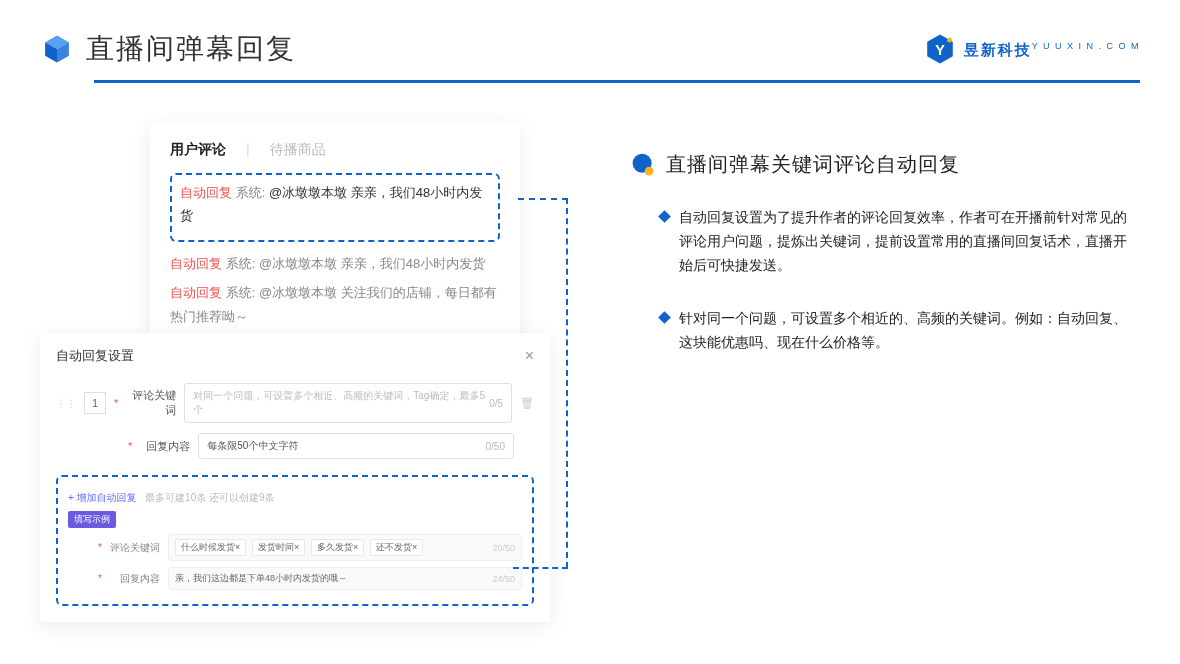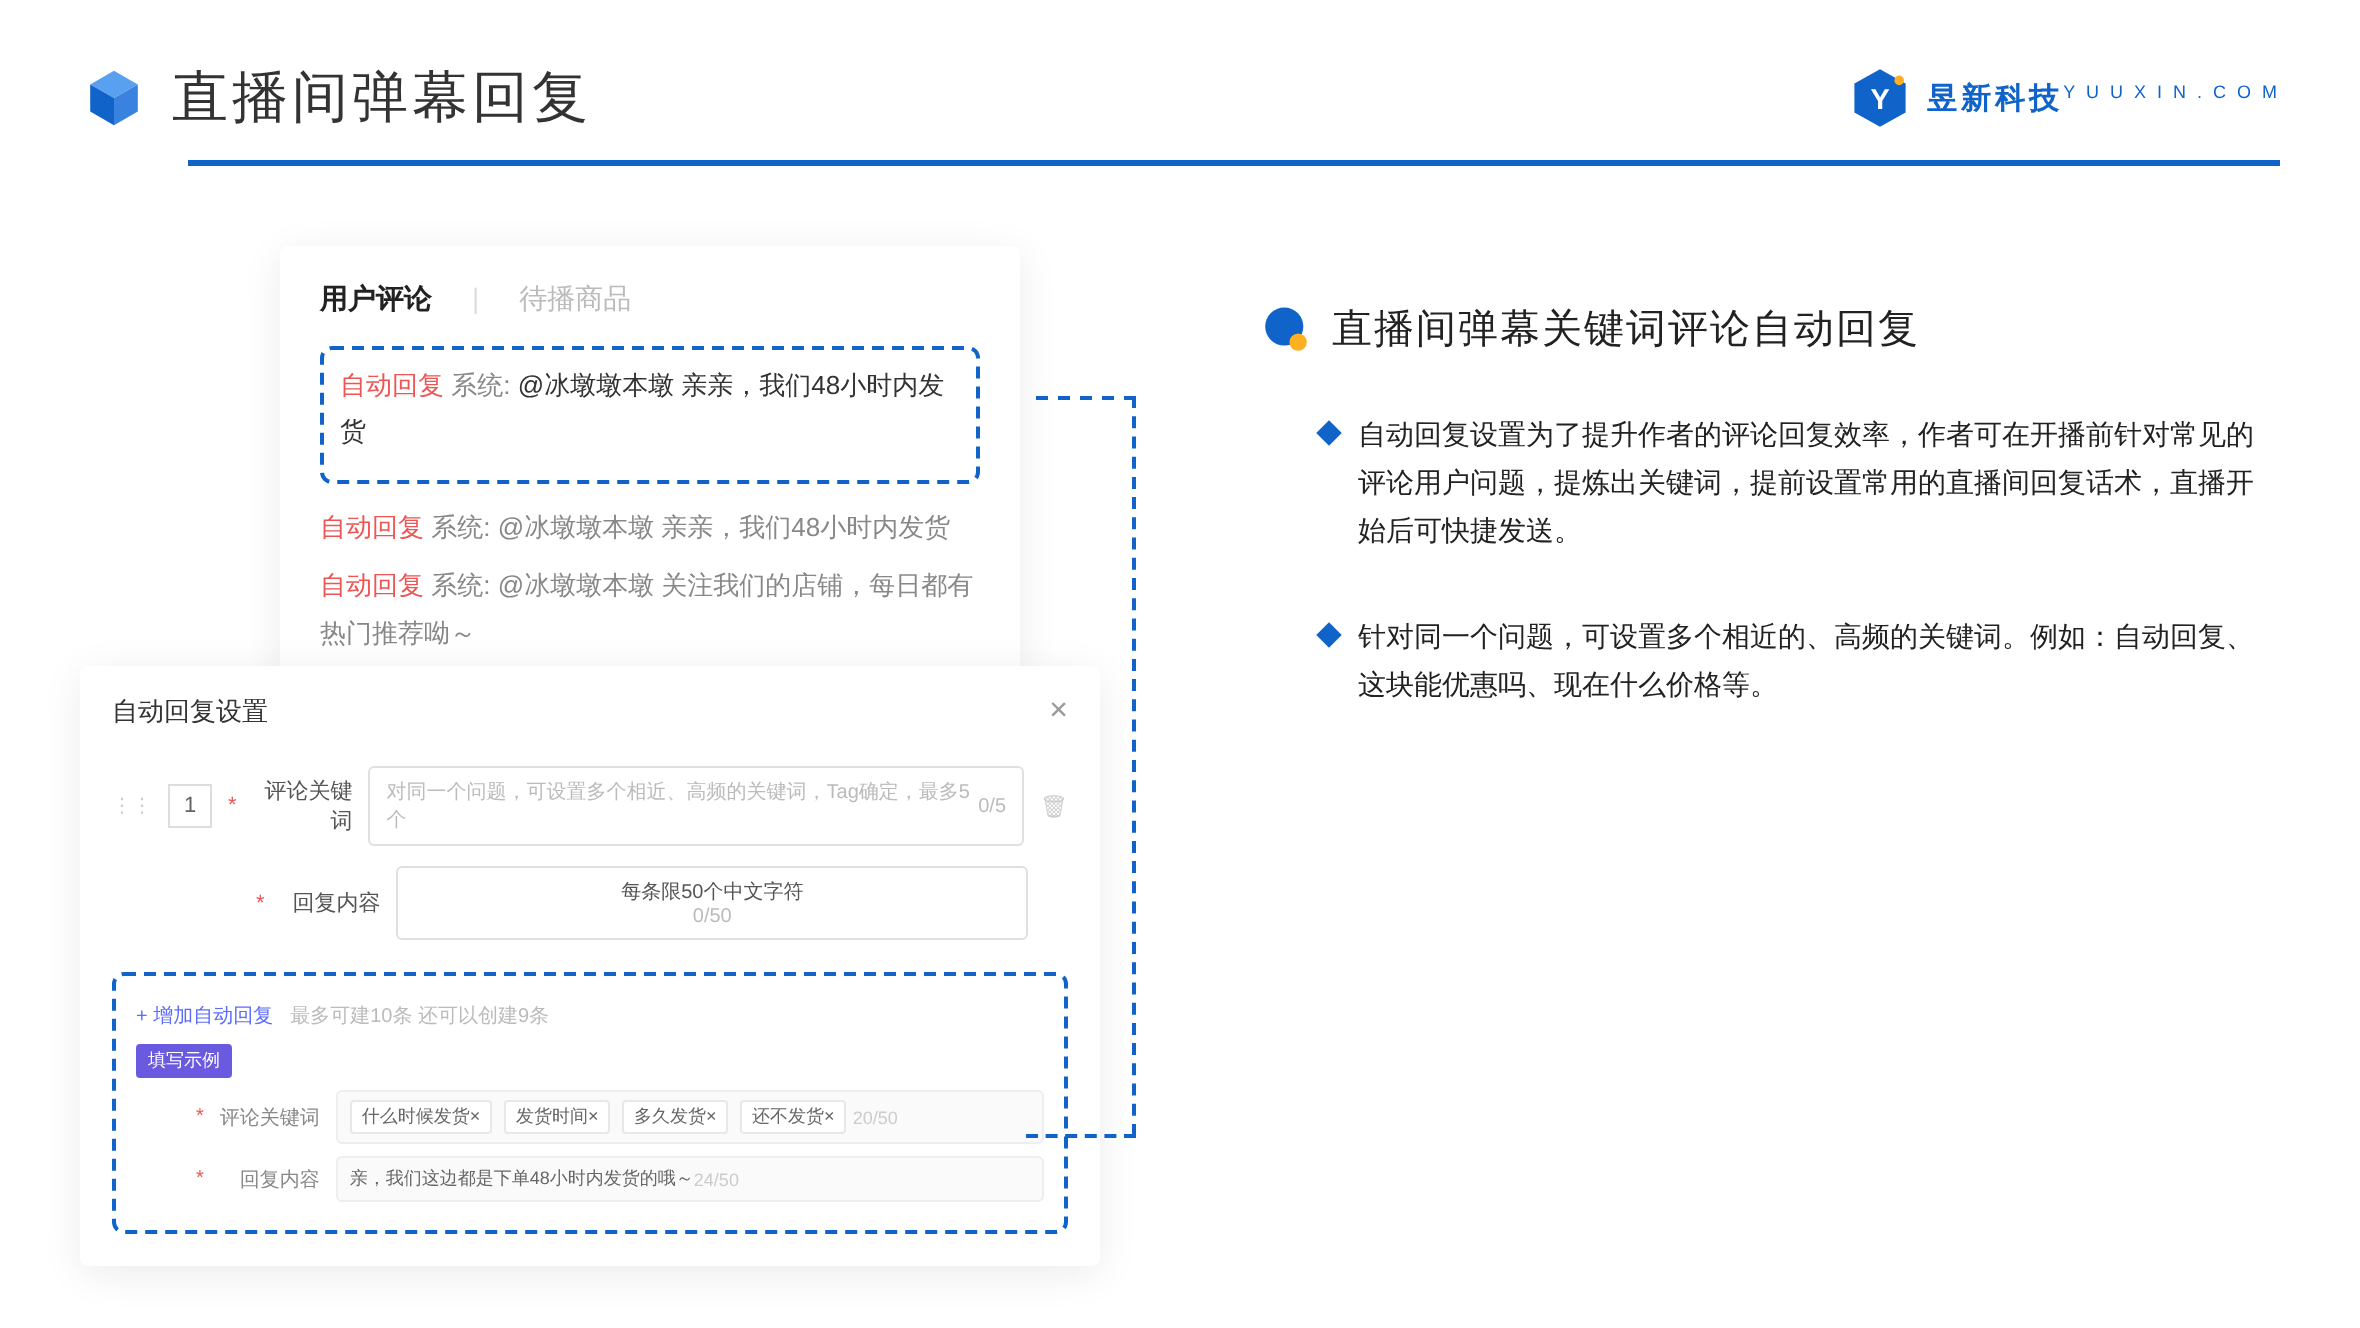--- a/index.html
+++ b/index.html
@@ -12,52 +12,52 @@
   .brand { display: flex; align-items: center; gap: 8px; }
   .brand-logo { width: 32px; height: 32px; }
   .brand-text { display: flex; flex-direction: row; line-height: 1; }
   .brand-cn { font-size: 15px; font-weight: bold; color: #1064c9; letter-spacing: 2px; }
   .brand-en { font-size: 9px; color: #1064c9; letter-spacing: 1.5px; }
   .divider { height: 3px; background: #1064c9; margin: 12px 40px 0 94px; }
   
   .content { display: flex; padding: 40px 40px 0 40px; gap: 30px; }
   .left-panel { position: relative; width: 520px; height: 490px; }
   
-  .card-comments { position: absolute; top: 0; left: 100px; width: 370px; background: #fff; border-radius: 4px; box-shadow: 0 4px 20px rgba(0,0,0,0.08); padding: 18px 20px 90px 20px; }
+  .card-comments { position: absolute; top: 0; left: 110px; width: 370px; background: #fff; border-radius: 4px; box-shadow: 0 4px 20px rgba(0,0,0,0.08); padding: 18px 20px 90px 20px; }
   .tabs { display: flex; gap: 20px; font-size: 14px; margin-bottom: 14px; }
   .tab-active { font-weight: bold; color: #222; }
   .tab-inactive { color: #bbb; }
   
   .highlight-box { border: 2px dashed #1064c9; border-radius: 6px; padding: 6px 8px; margin-bottom: 10px; }
   .comment-line { font-size: 13px; color: #333; line-height: 1.8; margin-bottom: 6px; }
   .tag-auto { color: #e55; font-weight: 500; }
   .gray { color: #888; }
   
   .card-settings { position: absolute; top: 210px; left: 0; width: 510px; background: #fff; border-radius: 4px; box-shadow: 0 4px 20px rgba(0,0,0,0.08); padding: 14px 16px 16px 16px; }
   .settings-head { display: flex; justify-content: space-between; font-size: 13px; font-weight: 500; color: #333; margin-bottom: 18px; }
   .close-x { color: #999; font-size: 16px; cursor: pointer; }
   
   .form-row { display: flex; align-items: center; gap: 8px; margin-bottom: 10px; font-size: 11px; }
   .drag-ic { color: #ccc; font-size: 10px; }
   .idx-box { width: 22px; height: 22px; border: 1px solid #ddd; display: flex; align-items: center; justify-content: center; font-size: 11px; color: #666; }
   .req-star { color: #e55; }
   .lbl { color: #555; width: 50px; text-align: right; }
   .inp { flex: 1; border: 1px solid #e0e0e0; border-radius: 3px; padding: 5px 8px; font-size: 10px; color: #bbb; display: flex; justify-content: space-between; align-items: center; }
-  .inp-dark { color: #555; flex-direction: column; }
+  .inp-dark { color: #555; }
   .cnt { color: #bbb; font-size: 10px; }
   .trash { color: #ccc; font-size: 11px; }
   .indent-row { padding-left: 72px; }
   
   .example-block { border: 2px dashed #1064c9; border-radius: 6px; padding: 10px 10px 8px 10px; margin-top: 16px; }
   .add-link { font-size: 10px; color: #5b6cff; }
   .add-hint { font-size: 10px; color: #bbb; margin-left: 4px; }
   .badge-purple { display: inline-block; background: #6a5ae0; color: #fff; font-size: 9px; padding: 2px 6px; border-radius: 2px; margin: 6px 0; }
   .ex-row { display: flex; align-items: center; gap: 8px; font-size: 10px; margin-bottom: 6px; padding-left: 30px; }
   .ex-lbl { color: #888; width: 50px; text-align: right; }
-  .ex-inp { flex: 1; border: 1px solid #eee; background: #fafafa; border-radius: 3px; padding: 4px 6px; display: flex; justify-content: flex-start; align-items: center; }
+  .ex-inp { flex: 1; border: 1px solid #eee; background: #fafafa; border-radius: 3px; padding: 4px 6px; display: flex; justify-content: space-between; align-items: center; }
   .tag-chip { display: inline-block; background: #fff; border: 1px solid #e8e8e8; padding: 1px 5px; margin-right: 3px; font-size: 9px; color: #666; border-radius: 2px; }
   .ex-text { font-size: 9px; color: #666; }
   .ex-cnt { color: #ccc; font-size: 9px; }
   
   .connector-h { position: absolute; top: 75px; left: 478px; width: 50px; height: 2px; border-top: 2px dashed #1064c9; }
   .connector-v { position: absolute; top: 75px; left: 526px; width: 2px; height: 370px; border-left: 2px dashed #1064c9; }
   .connector-h2 { position: absolute; top: 444px; left: 473px; width: 55px; height: 2px; border-top: 2px dashed #1064c9; }
   
   .right-panel { flex: 1; padding-top: 28px; padding-left: 40px; }
   .section-head { display: flex; align-items: center; gap: 10px; margin-bottom: 28px; }

